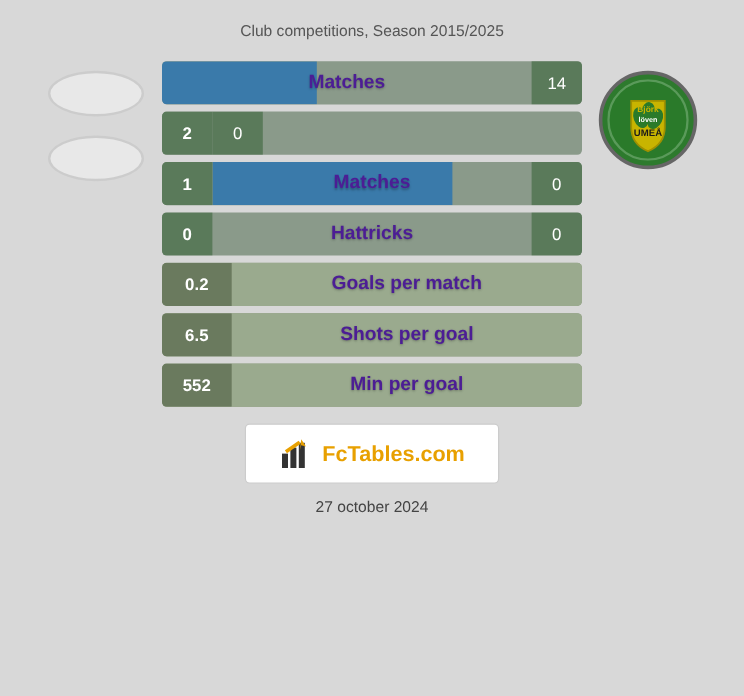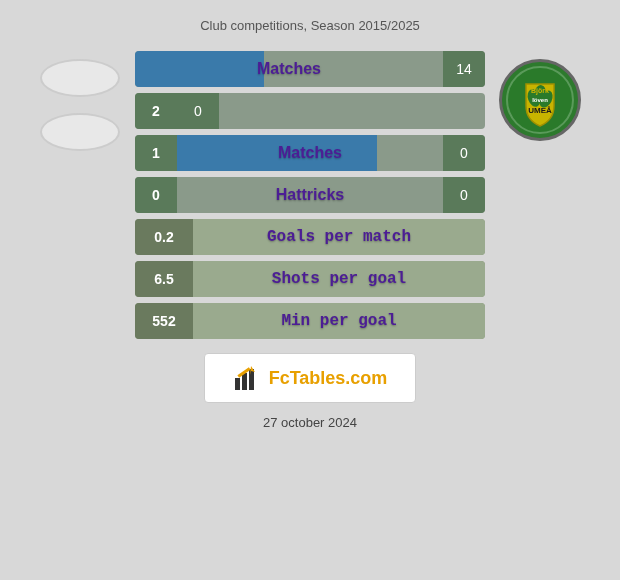--- a/index.html
+++ b/index.html
@@ -142,21 +142,20 @@
       background: #7a8c6e;
     }
 
     .single .left-val {
       background: #5a7050;
       width: 46px;
     }
 
     .single .stat-label {
       background: transparent;
-      font-family: Liberation Mono, monospace;
     }
 
     .right-logo-area {
       display: flex;
       flex-direction: column;
       align-items: center;
       justify-content: flex-start;
       width: 110px;
       padding-top: 8px;
     }

